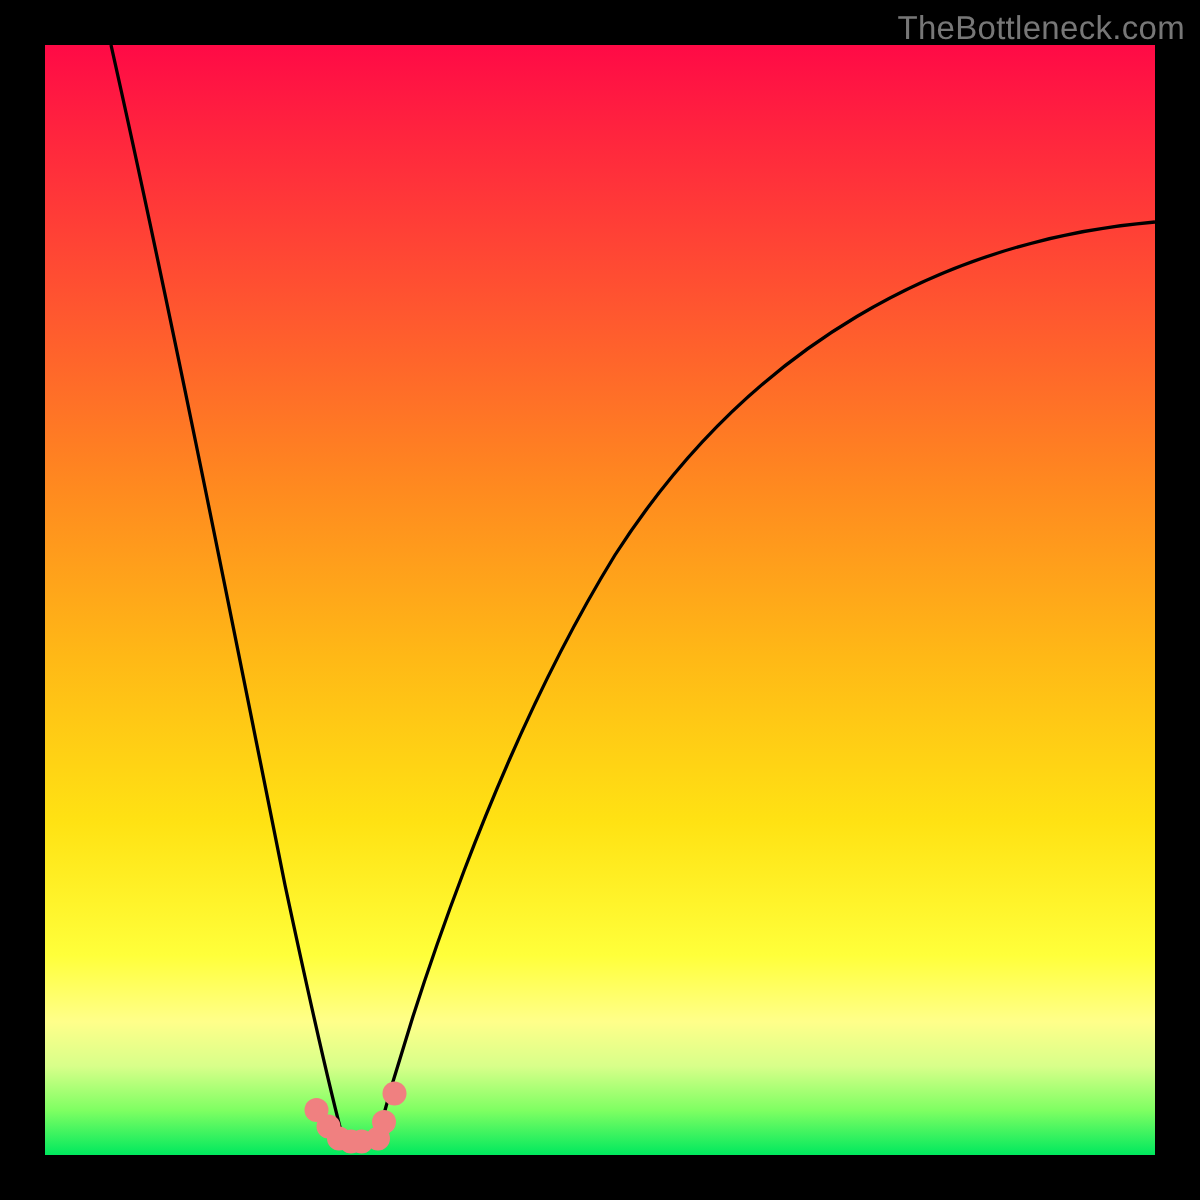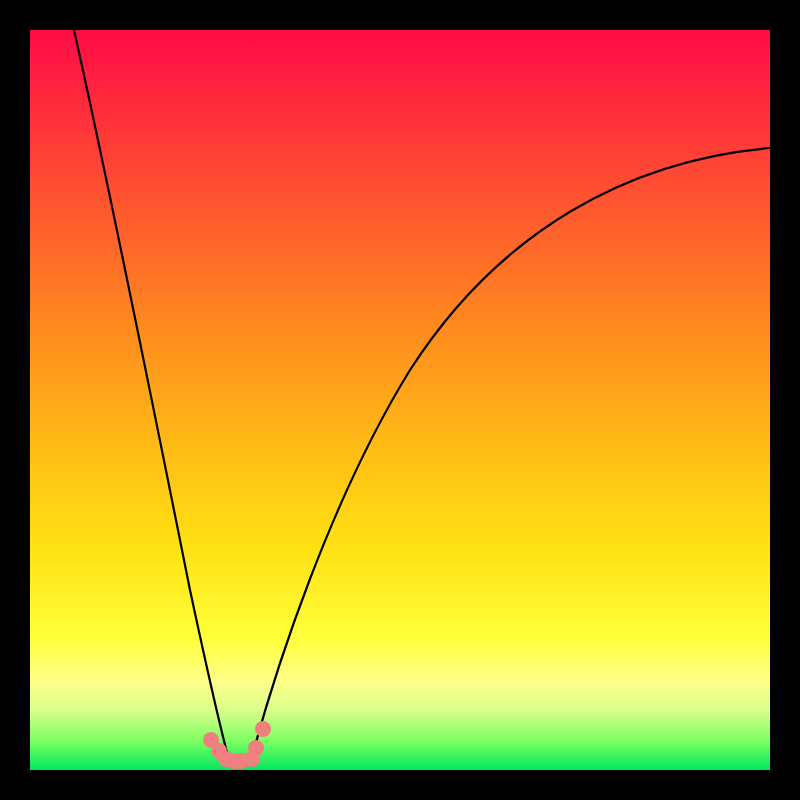--- a/index.html
+++ b/index.html
@@ -75,13 +75,14 @@
         <circle class="dot" cx="189" cy="721" r="8"></circle>
         <circle class="dot" cx="196" cy="729" r="8"></circle>
         <circle class="dot" cx="204" cy="731" r="8"></circle>
         <circle class="dot" cx="211" cy="731" r="8"></circle>
         <circle class="dot" cx="222" cy="729" r="8"></circle>
         <circle class="dot" cx="226" cy="718" r="8"></circle>
         <circle class="dot" cx="233" cy="699" r="8"></circle>
       </g>
     </svg>
   </div>
+  <div class="watermark">TheBottleneck.com</div>
 </div>
 
 </body></html>

